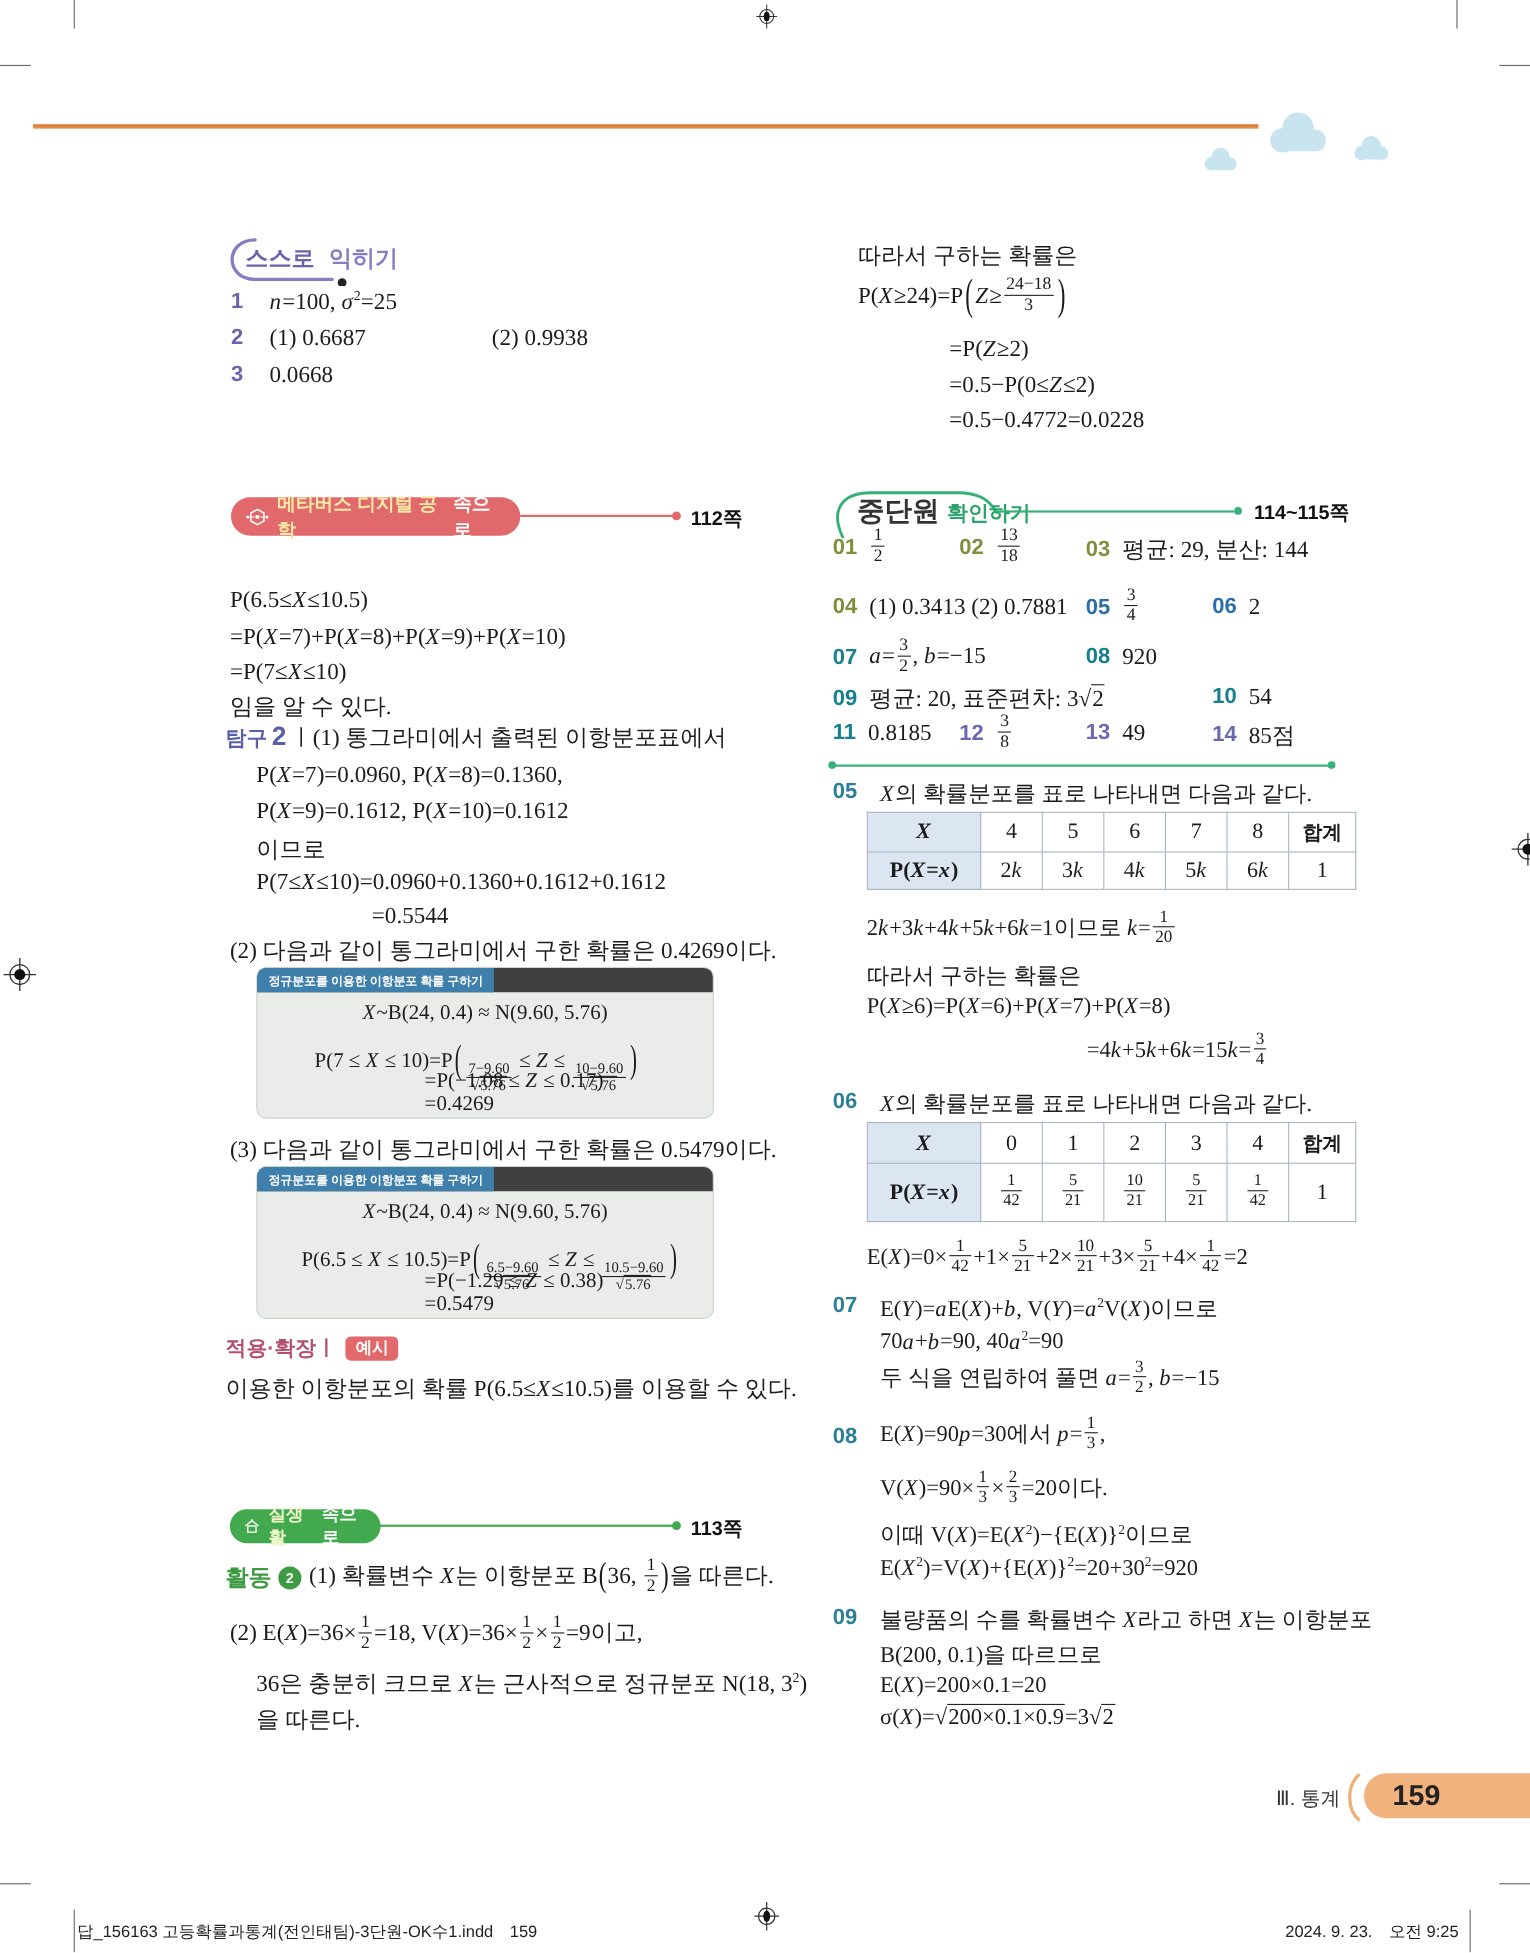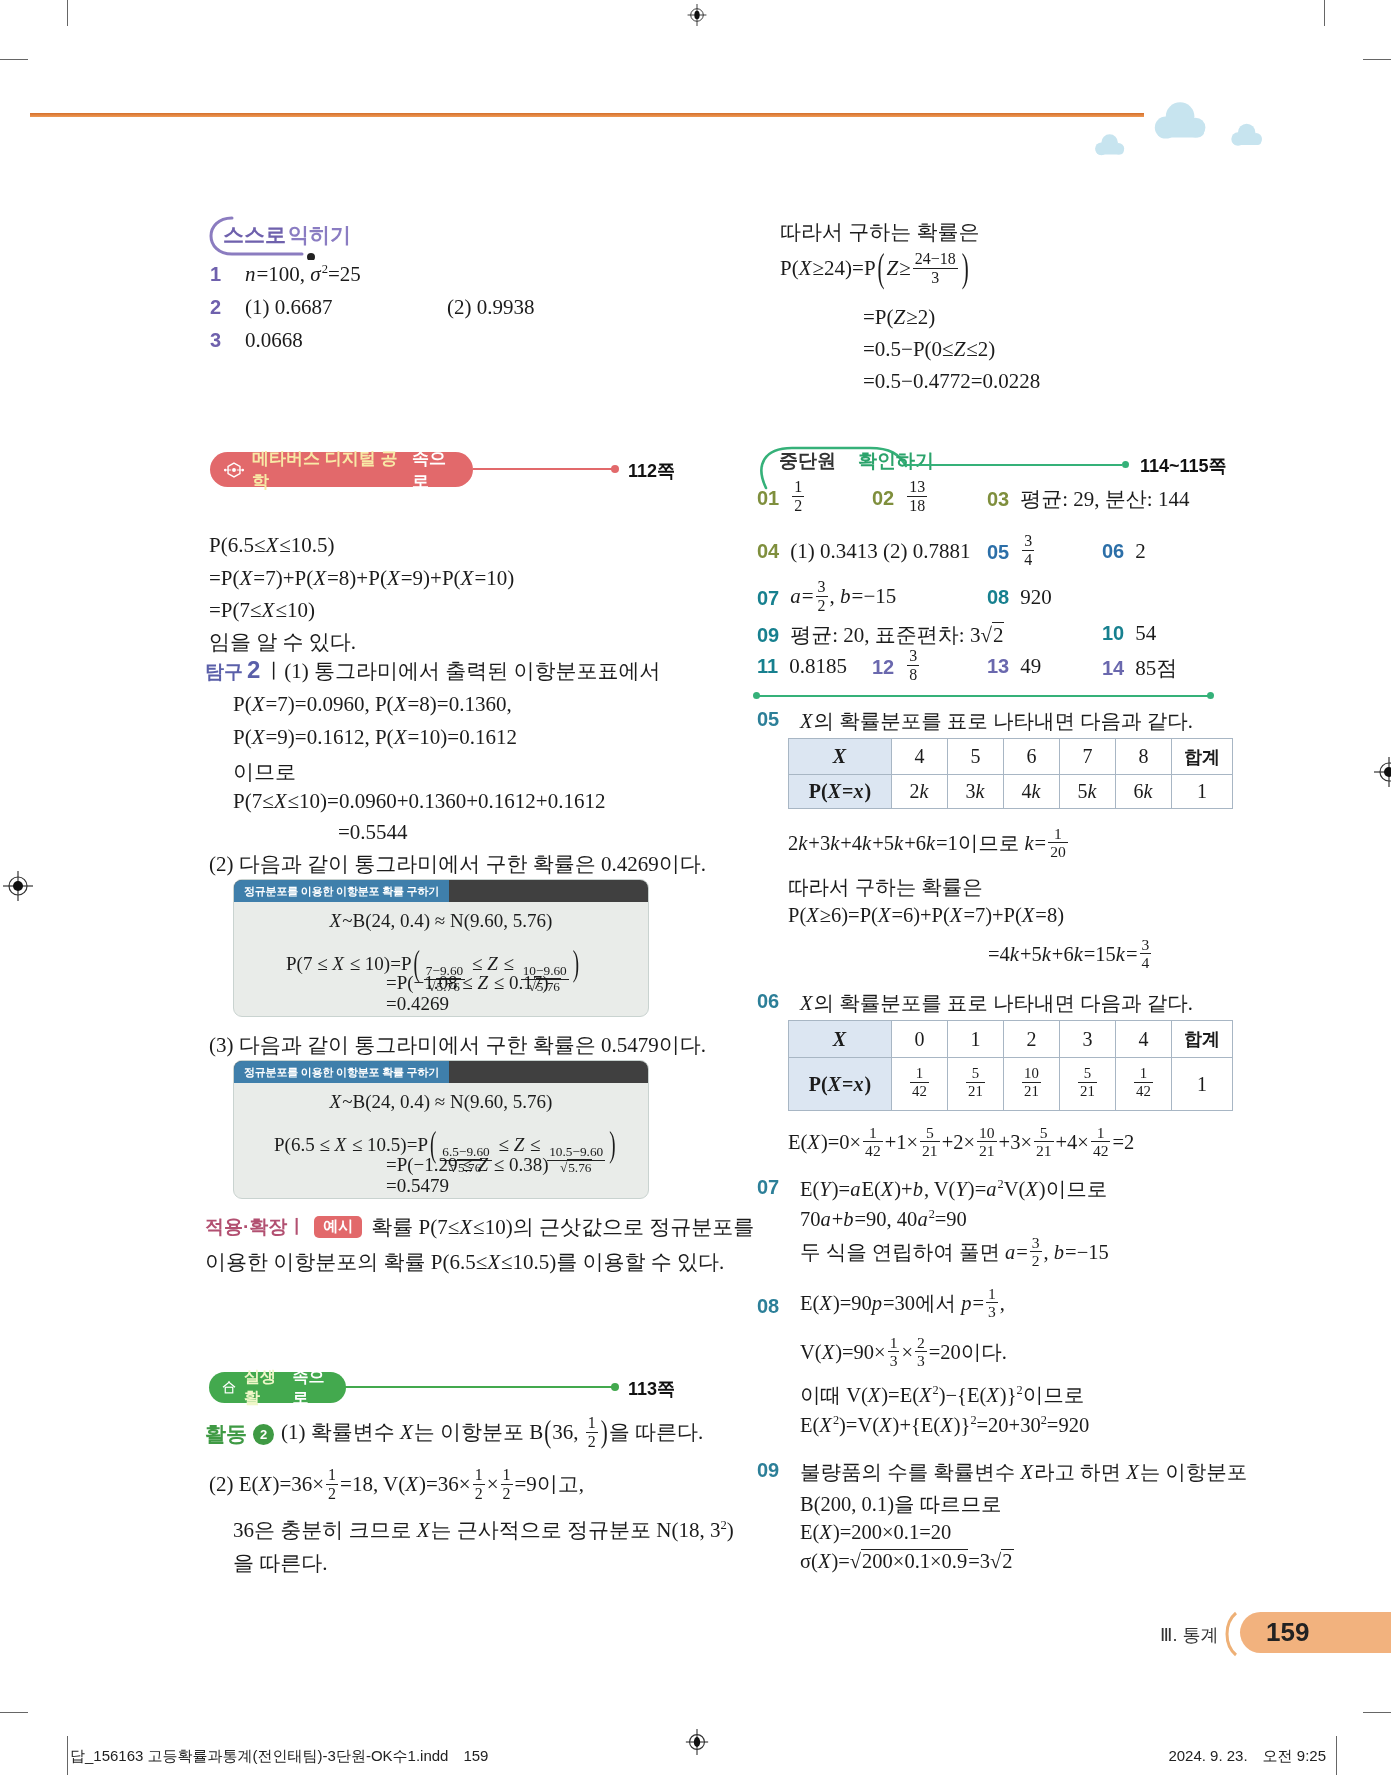--- a/index.html
+++ b/index.html
@@ -12,21 +12,21 @@
   sup{font-size:0.6em;}
   .fr{display:inline-flex;flex-direction:column;text-align:center;vertical-align:middle;
       font-size:0.76em;line-height:1.12;margin:0 2px;transform:translateY(-2px);}
   .fr .n{border-bottom:1.4px solid #222;padding:0 2px;display:block;}
   .fr .d{padding:0 2px;display:block;}
   .rt{white-space:nowrap;}
   .ov{border-top:1.3px solid #222;padding:0 1px;}
   .bp{display:inline-block;transform:scaleY(1.9);margin:0 2px;}
   .bp2{display:inline-block;transform:scaleY(1.5);margin:0 1px;}
   
-  .ss-a{color:#6f61ad;font-weight:bold;font-size:21px;font-family:"Liberation Sans",sans-serif;margin-right:2px;}
+  .ss-a{color:#6f61ad;font-weight:bold;font-size:21px;font-family:"Liberation Sans",sans-serif;margin-right:13px;}
   .ss-b{color:#8a7cc2;font-weight:bold;font-size:21px;font-family:"Liberation Sans",sans-serif;}
   .sno{color:#6f61ad;font-weight:bold;font-size:20px;font-family:"Liberation Sans",sans-serif;}
   
   .pill{display:flex;align-items:center;color:#fff;font-family:"Liberation Sans",sans-serif;font-weight:bold;}
   .pill-meta{background:#e2696b;border-radius:18px;height:35px;padding:0 13px;gap:7px;font-size:17px;}
   .pm-t1{color:#f8e9a6;}
   .pill-life{background:#43a94e;border-radius:16px;height:31px;padding:0 11px;gap:6px;font-size:16px;}
   .pl-t1{color:#eff7c8;}
   .pageref{font-family:"Liberation Sans",sans-serif;font-weight:bold;font-size:18px;color:#111;}
   
@@ -42,21 +42,21 @@
   .tbox .tab{position:absolute;left:0;top:0;height:22px;background:#3f7fab;color:#fff;
              font-family:"Liberation Sans",sans-serif;font-weight:bold;font-size:11px;letter-spacing:-0.2px;
              display:flex;align-items:center;padding:0 10px;border-radius:8px 0 0 0;}
   .tbox .bl{position:absolute;font-family:"Liberation Serif",serif;font-size:19px;white-space:nowrap;}
   .tbox .fr{font-size:0.7em;margin-top:32px;}
   
   .apply-lab{color:#b25071;font-weight:bold;font-family:"Liberation Sans",sans-serif;font-size:19px;margin-right:8px;}
   .badge{background:#e2696b;color:#fff;border-radius:5px;padding:1px 9px 2px;
          font-family:"Liberation Sans",sans-serif;font-weight:bold;font-size:15px;margin-right:9px;}
   
-  .chk-a{color:#333;font-weight:bold;font-family:"Liberation Sans",sans-serif;font-size:19px;margin-right:22px;}
+  .chk-a{color:#333;font-weight:bold;font-family:"Liberation Sans",sans-serif;font-size:25px;margin-right:7px;}
   .chk-b{color:#2ba36b;font-weight:bold;font-family:"Liberation Sans",sans-serif;font-size:19px;}
   .ans{position:absolute;display:flex;align-items:center;gap:11px;font-size:20px;white-space:nowrap;}
   .ans .no{font-family:"Liberation Sans",sans-serif;font-weight:bold;font-size:20px;}
   .c-olive{color:#7f8f3d;} .c-blue{color:#2c6fa8;} .c-teal{color:#17808f;} .c-purple{color:#6a68ae;}
   .pno{font-family:"Liberation Sans",sans-serif;font-weight:bold;font-size:20px;color:#2c7f98;}
   
   .ptable{border-collapse:collapse;border:1.6px solid #8fa2b2;background:#fff;}
   .ptable td{border:1px solid #a8b6c4;text-align:center;vertical-align:middle;
              font-family:"Liberation Serif",serif;font-size:20px;}
   .ptable .hc{background:#dce6f2;font-weight:bold;width:100px;}
@@ -214,21 +214,20 @@
           <span class="n">10.5−9.60</span>
           <span class="d"><span class="rt">√<span class="ov">5.76</span></span></span>
         </span><span class="bp">)</span></div>
     <div class="bl" style="left:152px;top:93px">=P(−1.29 ≤ <i>Z</i> ≤ 0.38)</div>
     <div class="bl" style="left:152px;top:114px">=0.5479</div>
   </div>
 
   <div class="abs" style="left:205px;top:1213px;white-space:nowrap;display:flex;align-items:center">
     <span class="apply-lab">적용·확장ㅣ</span>
     <span class="badge">예시</span>
-    <span class="math">확률 P(7≤<i>X</i>≤10)의 근삿값으로 정규분포를</span>
   </div>
   <div class="abs math" style="left:205px;top:1248px">이용한 이항분포의 확률 P(6.5≤<i>X</i>≤10.5)를 이용할 수 있다.</div>
 
   <div class="abs pill pill-life" style="left:209px;top:1372px;width:115px">
     <span style="display:inline-flex">
         <svg width="18" height="18" viewBox="0 0 24 24">
           <path d="M4,11 L12,4.5 L20,11" fill="none" stroke="#fff" stroke-width="1.7"></path>
           <rect x="7" y="11" width="10" height="7.5" fill="none" stroke="#fff" stroke-width="1.6"></rect>
           <line x1="12" y1="4.5" x2="12" y2="2.5" stroke="#fff" stroke-width="1.4"></line>
         </svg>

